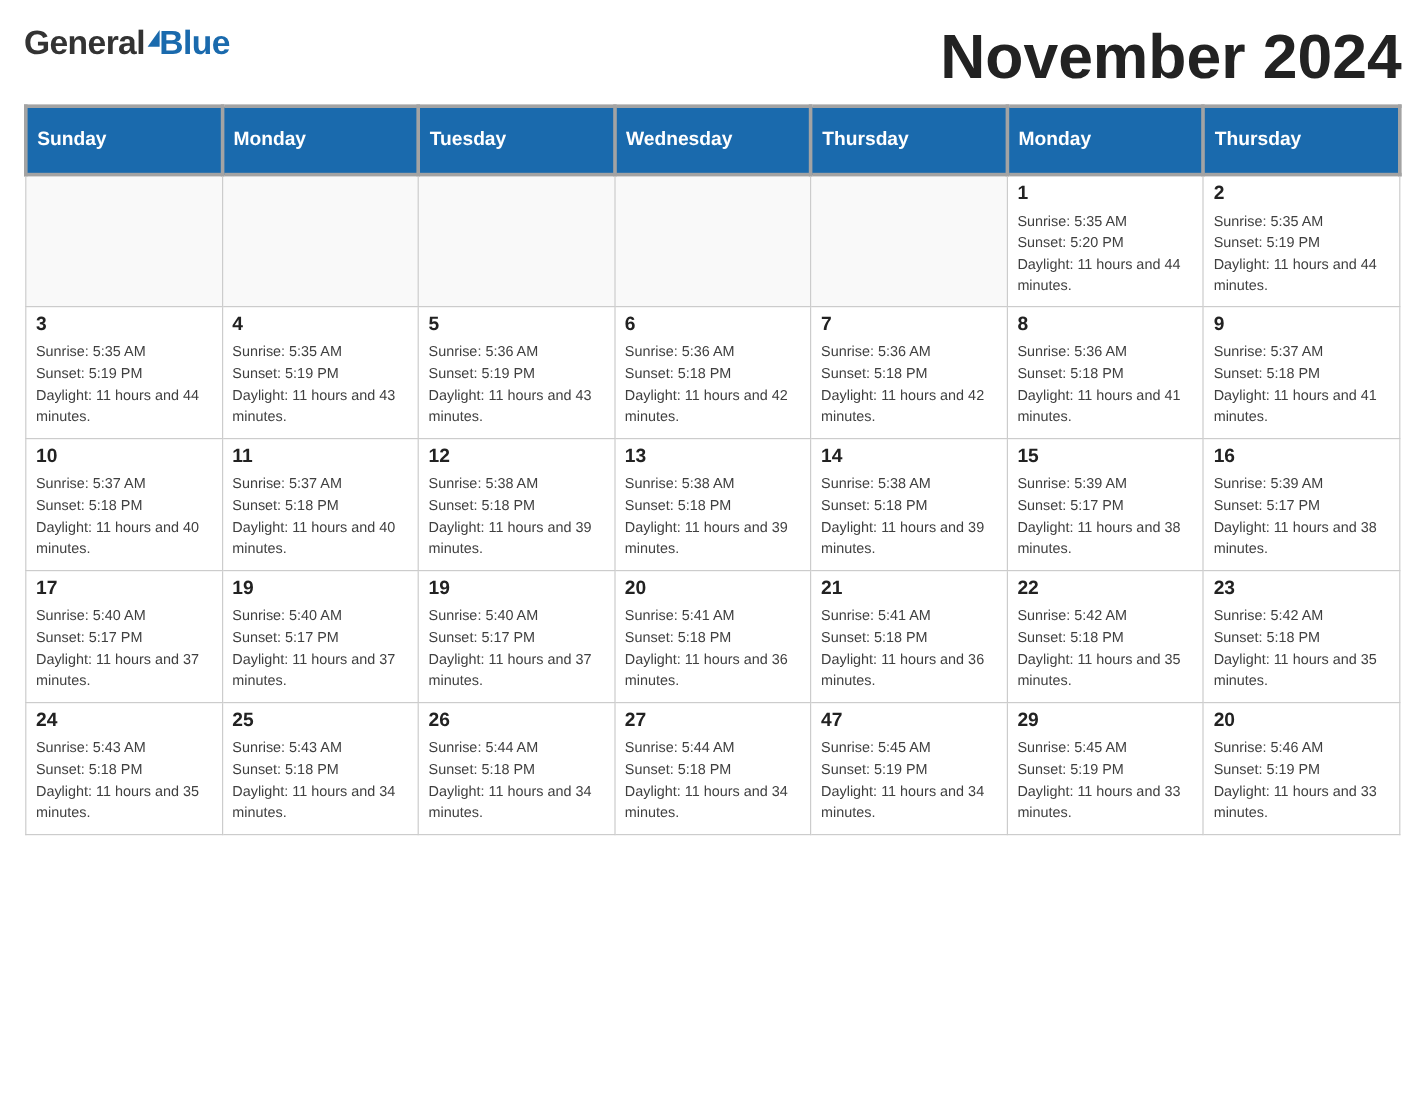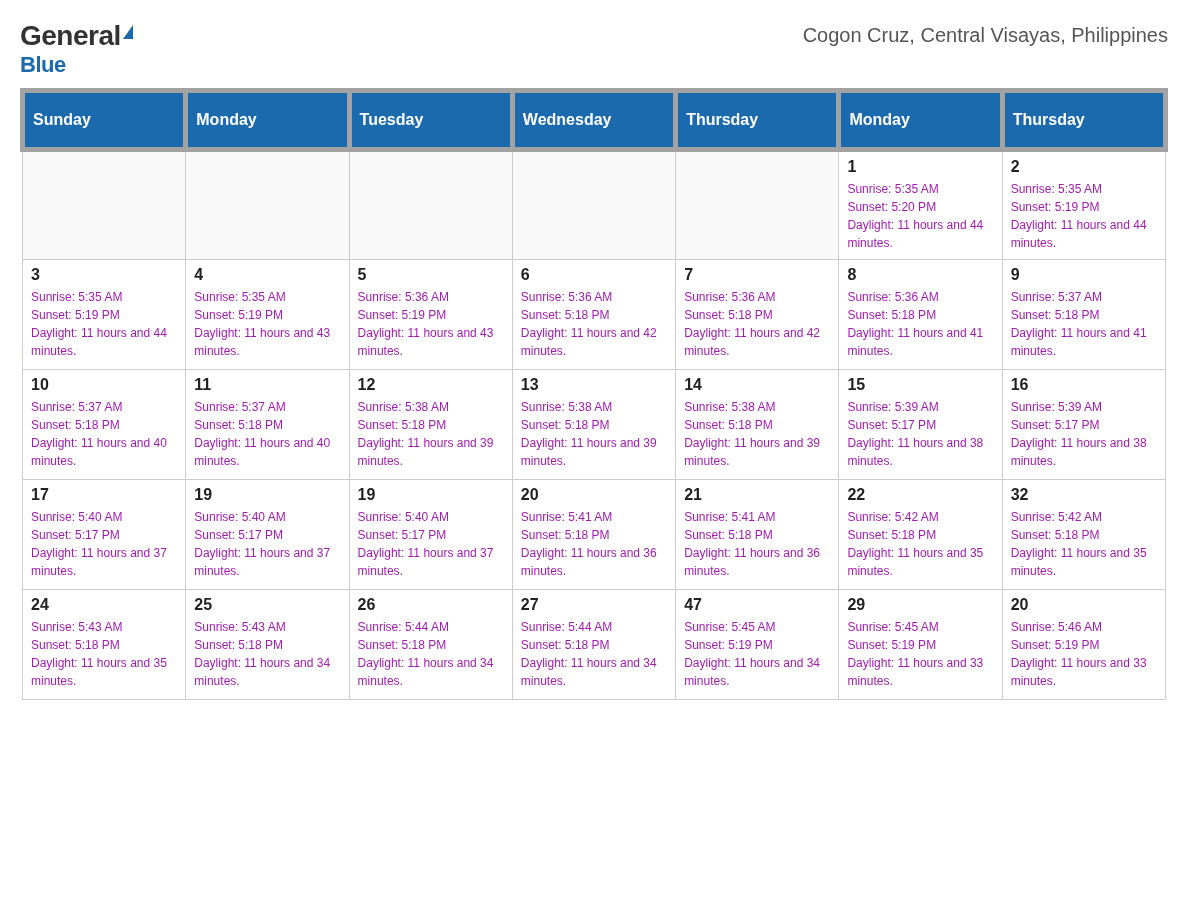--- a/index.html
+++ b/index.html
@@ -11,32 +11,32 @@
       min-height: 918px;
     }
     .header {
       display: flex;
       justify-content: space-between;
       align-items: flex-start;
       margin-bottom: 10px;
     }
     .logo {
       display: flex;
-      flex-direction: column;
+      flex-direction: row;
       align-items: flex-start;
       text-align: right;
     }
     .logo-general {
       font-size: 28px;
       font-weight: bold;
       color: #333;
       letter-spacing: -0.5px;
     }
     .logo-blue {
-      font-size: 22px;
+      font-size: 28px;
       font-weight: bold;
       color: #1a6aad;
       letter-spacing: -0.5px;
     }
     .logo-triangle {
       display: inline-block;
       width: 0;
       height: 0;
       border-left: 10px solid transparent;
       border-bottom: 14px solid #1a6aad;
@@ -68,40 +68,40 @@
       border-collapse: collapse;
       margin-top: 10px;
     }
     .calendar th {
       background-color: #1a6aad;
       color: #fff;
       font-size: 16px;
       font-weight: bold;
       padding: 18px 8px;
       text-align: left;
-      border: 5px solid #a3a3a3;
+      border: 3px solid #a3a3a3;
     }
     .calendar td {
       border: 1px solid #ccc;
       vertical-align: top;
       padding: 6px 8px;
       width: 14.28%;
       min-height: 100px;
       font-size: 12.5px;
       color: #333;
     }
     .day-number {
       font-size: 16px;
       font-weight: bold;
       color: #222;
       margin-bottom: 4px;
     }
     .day-info {
       font-size: 12px;
-      color: #a21caf;
+      color: #404040;
       line-height: 1.5;
     }
     .empty-cell {
       background: #f9f9f9;
     }
     tr.week-row td {
       height: 110px;
     }
   </style>
 </head>
@@ -111,21 +111,21 @@
   <div class="logo">
     <div class="logo-line">
       <span class="logo-general">General</span>
       <span class="logo-triangle"></span>
     </div>
     <div>
       <span class="logo-blue">Blue</span>
     </div>
   </div>
   <div class="title-section">
-    <div class="location-title">Cogon Cruz, Central Visayas, Philippines</div>
+    <div class="month-title">November 2024</div>
   </div>
 </div>
 
 <table class="calendar">
   <thead>
     <tr>
     <th>Sunday</th>
         <th>Monday</th>
         <th>Tuesday</th>
         <th>Wednesday</th>
@@ -229,21 +229,21 @@
         </td>
         <td>
           <div class="day-number">21</div>
           <div class="day-info">Sunrise: 5:41 AM<br>Sunset: 5:18 PM<br>Daylight: 11 hours and 36 minutes.</div>
         </td>
         <td>
           <div class="day-number">22</div>
           <div class="day-info">Sunrise: 5:42 AM<br>Sunset: 5:18 PM<br>Daylight: 11 hours and 35 minutes.</div>
         </td>
         <td>
-          <div class="day-number">32</div>
+          <div class="day-number">23</div>
           <div class="day-info">Sunrise: 5:42 AM<br>Sunset: 5:18 PM<br>Daylight: 11 hours and 35 minutes.</div>
         </td>
       </tr>
       <tr class="week-row">
         <td>
           <div class="day-number">24</div>
           <div class="day-info">Sunrise: 5:43 AM<br>Sunset: 5:18 PM<br>Daylight: 11 hours and 35 minutes.</div>
         </td>
         <td>
           <div class="day-number">25</div>

